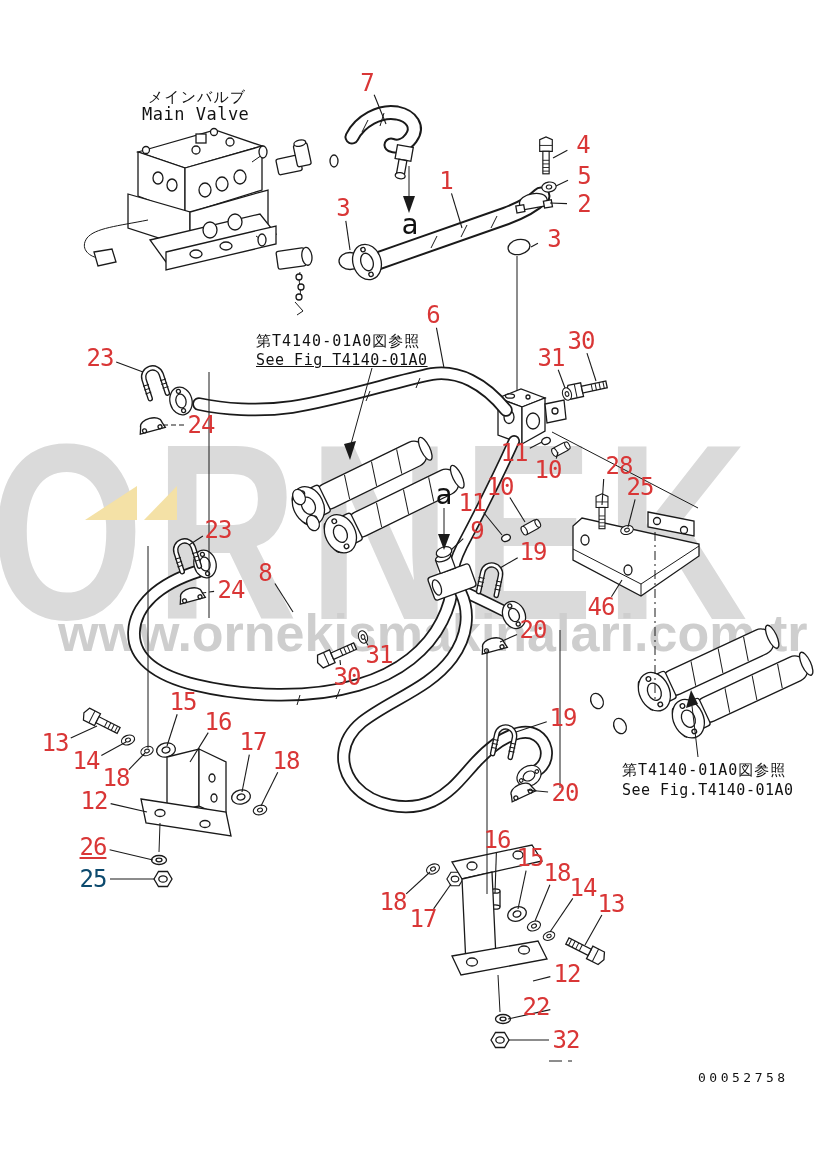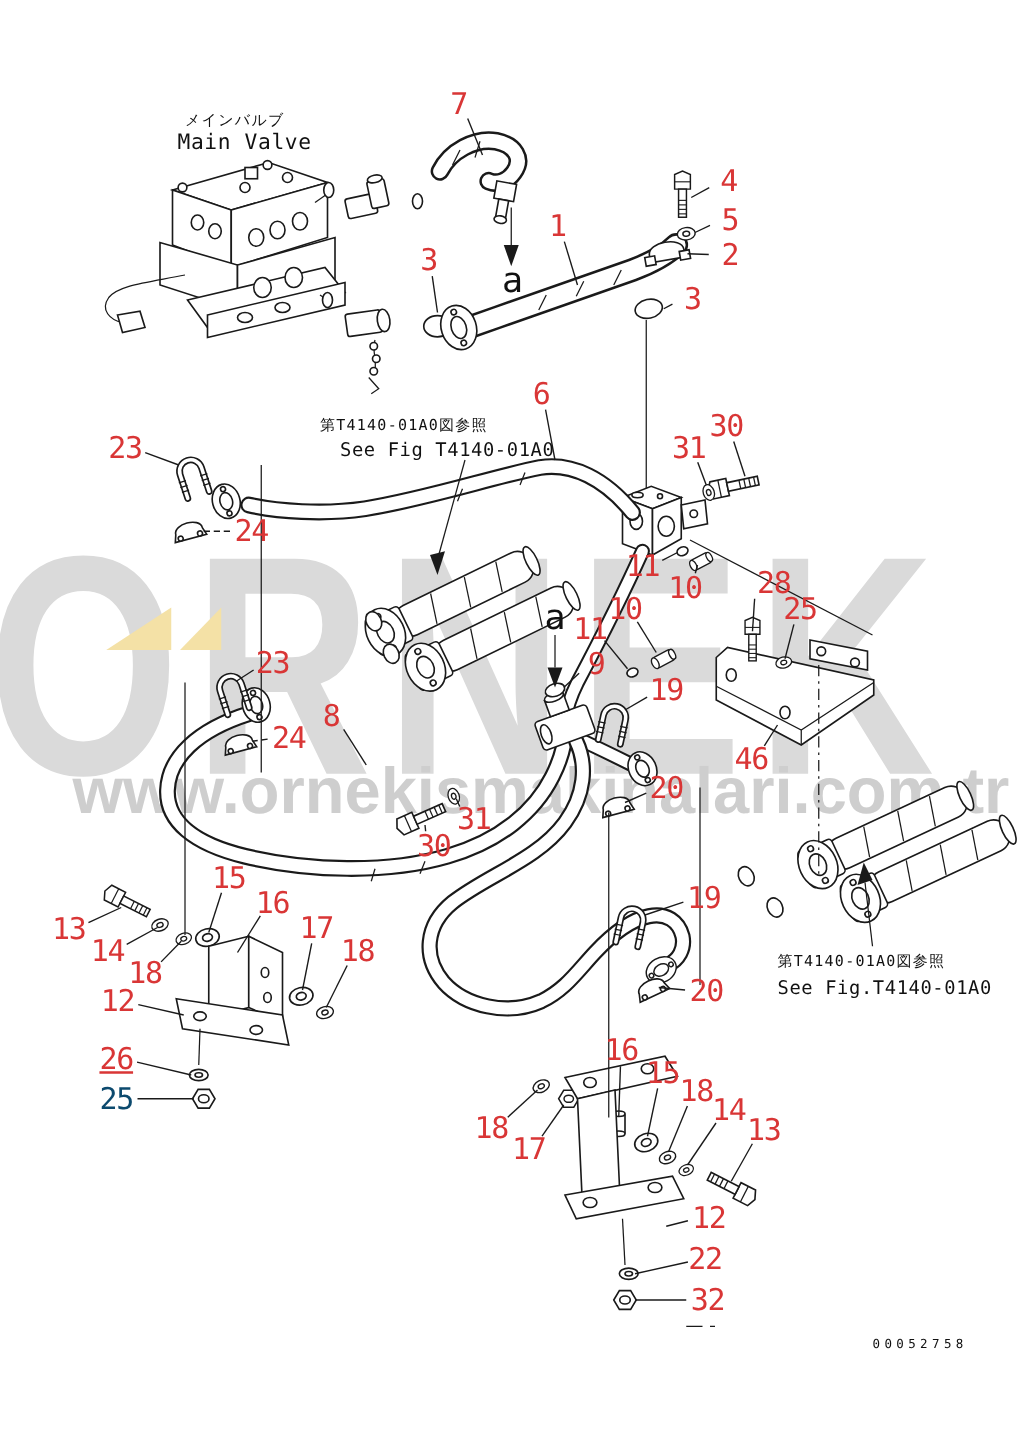--- a/index.html
+++ b/index.html
@@ -17,23 +17,23 @@
   .to{stroke:#1a1a1a;fill:none;stroke-linecap:round;stroke-linejoin:round;}
   .ti{stroke:#ffffff;fill:none;stroke-linecap:round;stroke-linejoin:round;}
   .wfill{fill:#ffffff;stroke:#1a1a1a;stroke-width:1.3;}
   .thin{stroke:#1a1a1a;stroke-width:1;fill:none;}
   
   .callout{position:absolute;transform:translate(-50%,-50%);font-size:24px;line-height:1;
            letter-spacing:-1px;white-space:nowrap;}
   .flow-letter{position:absolute;transform:translate(-50%,-50%);font-size:28px;color:#111;}
   
   .note{position:absolute;color:#111;white-space:nowrap;}
-  .note-jp{font-size:12px;letter-spacing:1px;}
+  .note-jp{font-size:15px;letter-spacing:1px;}
   .note-en{font-size:15px;letter-spacing:0.5px;}
-  #part-number{position:absolute;font-size:10px;letter-spacing:3.5px;color:#111;}
+  #part-number{position:absolute;font-size:13px;letter-spacing:3.5px;color:#111;}
 </style>
 </head>
 <body>
 
 <div id="page">
 
   <div id="wm-big">ORNEK</div>
   <div id="wm-url">www.ornekismakinalari.com.tr</div>
 
   <svg class="layer" width="819" height="1162" viewBox="0 0 819 1162">
@@ -465,27 +465,27 @@
       <div class="callout" style="left: 93px; top: 847px; color: rgb(217, 54, 54); text-decoration: underline;">26</div>
       <div class="callout" style="left: 93px; top: 879px; color: #0c4a6e;">25</div>
       <div class="callout" style="left: 497px; top: 840px; color: rgb(217, 54, 54);">16</div>
       <div class="callout" style="left: 530px; top: 858px; color: rgb(217, 54, 54);">15</div>
       <div class="callout" style="left: 557px; top: 873px; color: rgb(217, 54, 54);">18</div>
       <div class="callout" style="left: 583px; top: 888px; color: rgb(217, 54, 54);">14</div>
       <div class="callout" style="left: 611px; top: 904px; color: rgb(217, 54, 54);">13</div>
       <div class="callout" style="left: 393px; top: 902px; color: rgb(217, 54, 54);">18</div>
       <div class="callout" style="left: 423px; top: 919px; color: rgb(217, 54, 54);">17</div>
       <div class="callout" style="left: 567px; top: 974px; color: rgb(217, 54, 54);">12</div>
-      <div class="callout" style="left: 564px; top: 1007px; color: rgb(217, 54, 54); text-align: right;">22</div>
+      <div class="callout" style="left: 536px; top: 1007px; color: rgb(217, 54, 54); text-align: right;">22</div>
       <div class="callout" style="left: 566px; top: 1040px; color: rgb(217, 54, 54);">32</div>
       <div class="flow-letter" style="left: 410px; top: 224px;">a</div>
       <div class="flow-letter" style="left: 444px; top: 494px;">a</div>
     </div>
 
   <div class="note note-jp" style="left:148px;top:88px;">メインバルブ</div>
   <div class="note note-en" style="left:142px;top:104px;font-size:17px;text-align:center;">Main Valve</div>
   <div class="note note-jp" style="left:256px;top:332px;">第T4140-01A0図参照</div>
-  <div class="note note-en" style="left:272px;top:351px;">See Fig T4140-01A0</div>
+  <div class="note note-en" style="left:256px;top:351px;text-decoration:underline;">See Fig T4140-01A0</div>
   <div class="note note-jp" style="left:622px;top:761px;">第T4140-01A0図参照</div>
   <div class="note note-en" style="left:622px;top:781px;">See Fig.T4140-01A0</div>
   <div id="part-number" style="left:698px;top:1070px;">00052758</div>
 
 </div>
 
 </body></html>

